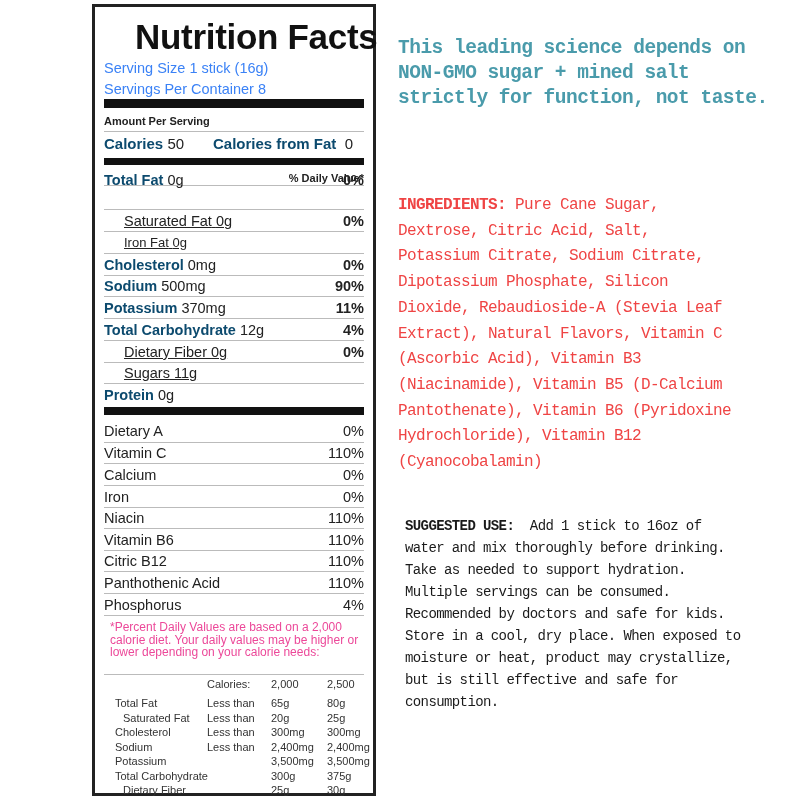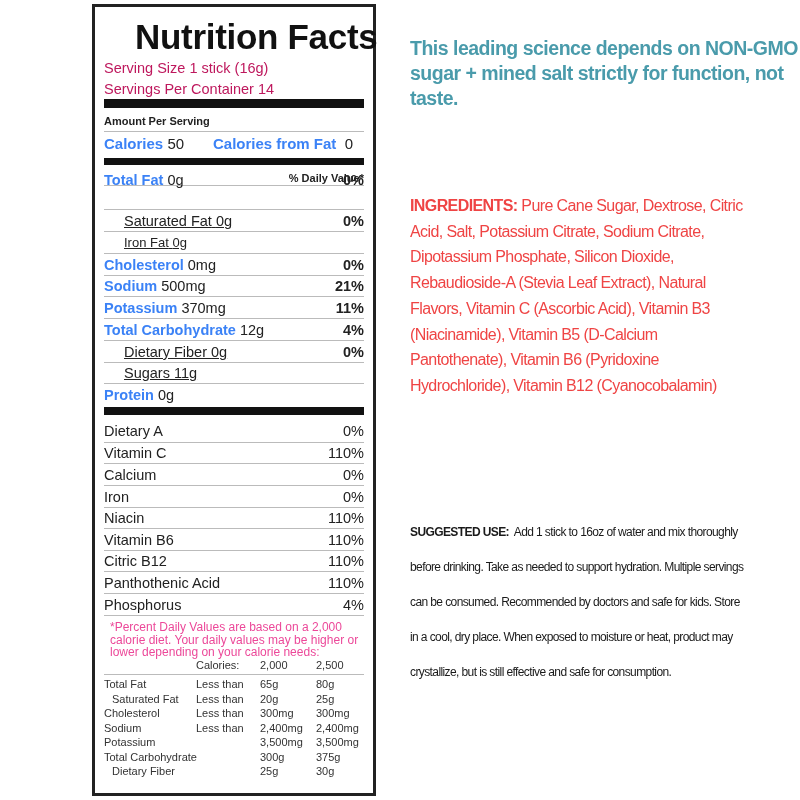--- a/index.html
+++ b/index.html
@@ -5,53 +5,53 @@
   html, body { margin: 0; padding: 0; background: #ffffff; }
   body { width: 800px; height: 800px; position: relative; overflow: hidden; font-family: "Liberation Sans", sans-serif; color: #111; }
 
   .label {
     position: absolute; left: 92px; top: 4px; width: 278px; height: 786px;
     border: 3px solid #222; background: #fff; box-sizing: content-box;
   }
   .inner { position: absolute; left: 9px; right: 9px; top: 0; }
 
   .nf-title { position: absolute; left: 0; top: 10px; font-size: 35px; font-weight: bold; letter-spacing: -0.3px; white-space: nowrap; line-height: 40px; color: #111; margin-left: 31px; }
-  .serving { position: absolute; left: 0; font-size: 14.5px; color: #be185d; line-height: 18px; white-space: nowrap; }
+  .serving { position: absolute; left: 0; font-size: 14.5px; color: #3b82f6; line-height: 18px; white-space: nowrap; }
   .bar { position: absolute; left: 0; right: 0; background: #111; }
   .hr { position: absolute; left: 0; right: 0; height: 1px; background: #bbb; }
   .row { position: absolute; left: 0; right: 0; font-size: 14.5px; line-height: 18px; color: #222; white-space: nowrap; }
-  .row b { font-weight: bold; color: #3b82f6; }
+  .row b { font-weight: bold; color: #0c4a6e; }
   .row .pct { position: absolute; right: 0; top: 0; font-weight: bold; }
   .row .pct.normal { font-weight: normal; }
   .indent { padding-left: 20px; text-decoration: underline; }
   .small-bold { font-size: 11px; font-weight: bold; }
 
   .foot { position: absolute; left: 6px; right: 0; font-size: 12px; line-height: 12.5px; color: #ec4899; }
   .ftable { position: absolute; left: 0; right: 0; font-size: 11px; color: #333; }
-  .ftable .r { position: absolute; left: 0; right: 0; height: 14.5px; line-height: 14.5px; white-space: nowrap; }
+  .ftable .r { position: absolute; left: 11px; right: 0; height: 14.5px; line-height: 14.5px; white-space: nowrap; margin-top: 19px; }
   .ftable .c0 { position: absolute; left: 0; }
   .ftable .c0.ind { left: 8px; }
   .ftable .c1 { position: absolute; left: 92px; }
   .ftable .c2 { position: absolute; left: 156px; }
   .ftable .c3 { position: absolute; left: 212px; text-align: right; }
 
-  .right { position: absolute; left: 410px; width: 390px; font-family: Liberation Sans, sans-serif; }
+  .right { position: absolute; left: 398px; width: 390px; font-family: Liberation Mono, monospace; }
   .tagline { top: 36px; color: #4a9bab; font-weight: bold; font-size: 19.5px; line-height: 25px; letter-spacing: -0.5px; }
   .ingredients { top: 193px; font-size: 16px; line-height: 25.7px; color: #ef4444; letter-spacing: -0.6px; width: 340px; }
-  .suggested { top: 515px; font-size: 12px; line-height: 35px; color: #1a1a1a; letter-spacing: -0.6px; width: 340px; }
+  .suggested { top: 515px; font-size: 14px; line-height: 22px; color: #1a1a1a; letter-spacing: -0.6px; width: 340px; margin-left: 7px; }
   .heading { font-weight: bold; }
 </style>
 </head>
 <body>
 
 <div class="label">
   <div class="inner">
     <div class="nf-title">Nutrition Facts</div>
     <div class="serving" style="top:52px">Serving Size 1 stick (16g)</div>
-    <div class="serving" style="top:73px">Servings Per Container 14</div>
+    <div class="serving" style="top:73px">Servings Per Container 8</div>
 
     <div class="bar" style="top:92px;height:9px"></div>
     <div class="row small-bold" style="top:105px">Amount Per Serving</div>
     <div class="hr" style="top:124px"></div>
 
     <div class="row" style="top:128px;font-size:15px">
       <b>Calories</b>
       <span>50</span>
       <span style="position:absolute;left:109px">
         <b>Calories from Fat</b>&nbsp;
@@ -76,21 +76,21 @@
       <span>Iron Fat</span> <span>0g</span>
     </div>
     <div class="hr" style="top:246px"></div>
     <div class="row" style="top:249px">
       <b>Cholesterol</b> <span>0mg</span>
       <span class="pct">0%</span>
     </div>
     <div class="hr" style="top:268px"></div>
     <div class="row" style="top:270px">
       <b>Sodium</b> <span>500mg</span>
-      <span class="pct">21%</span>
+      <span class="pct">90%</span>
     </div>
     <div class="hr" style="top:289px"></div>
     <div class="row" style="top:292px">
       <b>Potassium</b> <span>370mg</span>
       <span class="pct">11%</span>
     </div>
     <div class="hr" style="top:311px"></div>
     <div class="row" style="top:314px">
       <b>Total Carbohydrate</b> <span>12g</span>
       <span class="pct">4%</span>

